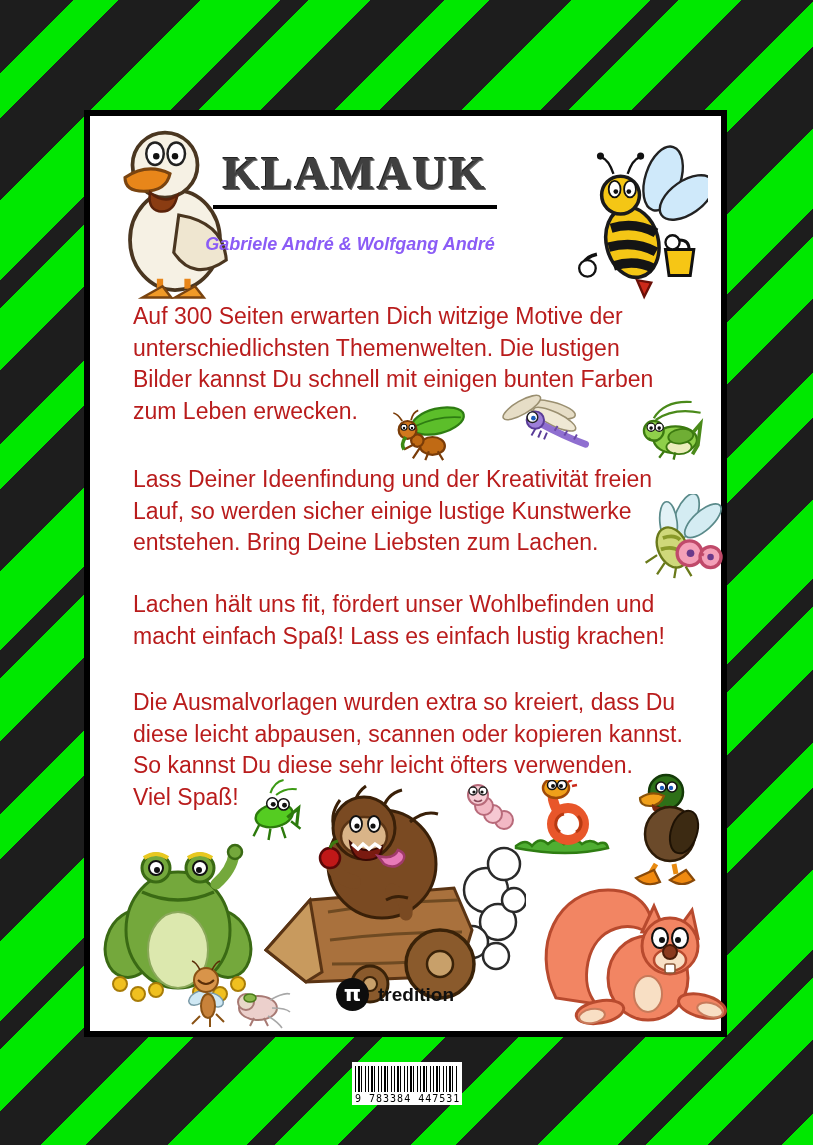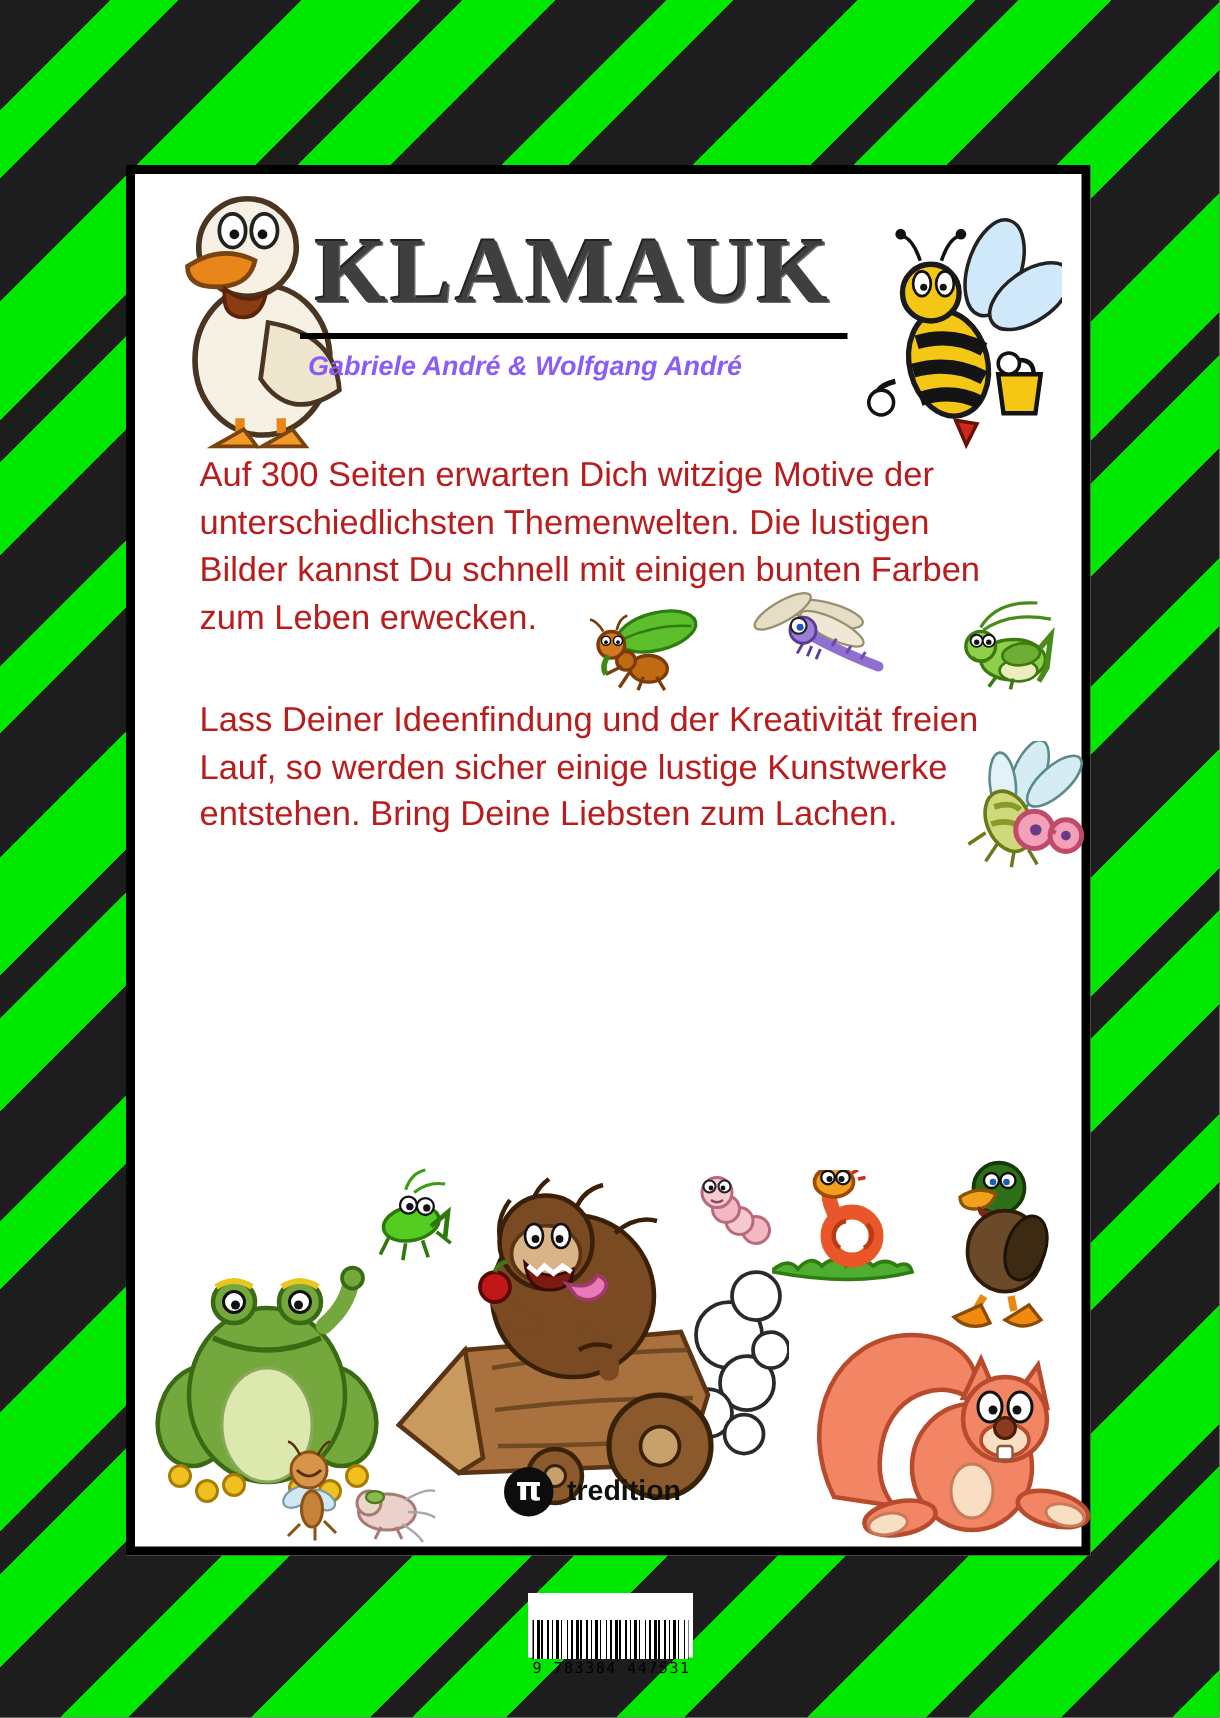--- a/index.html
+++ b/index.html
@@ -7,35 +7,35 @@
     font-family:"Liberation Sans",sans-serif;
     background:repeating-linear-gradient(135deg,
       #1d1d1d 0 52px,#00e800 52px 84px,
       #1d1d1d 84px 142px,#00e800 142px 198px,
       #1d1d1d 198px 218px,#00e800 218px 262px);}
   .panel{position:absolute;left:84px;top:110px;width:643px;height:927px;
     background:#ffffff;border:6px solid #000;box-sizing:border-box;}
   .abs{position:absolute;}
   .title-wrap{left:110px;top:30px;width:310px;text-align:center;}
   .title{display:inline-block;font-family:"Liberation Serif",serif;font-weight:bold;
-    font-size:62px;letter-spacing:2px;color:#3f3f3f;
+    font-size:47px;letter-spacing:2px;color:#3f3f3f;
     text-shadow:1px 1px 0 #6b6b6b, -1px -1px 0 #232323;
     border-bottom:4px solid #000;padding:0 10px 5px;}
   .authors{left:90px;top:118px;width:340px;text-align:center;
     font-style:italic;font-weight:bold;font-size:18px;color:#8b5cf6;}
   .para{left:43px;width:578px;font-size:23px;line-height:31.5px;color:#b91c1c;
     white-space:pre-line;}
   .p1{top:185px;} .p2{top:348px;} .p3{top:473px;} .p4{top:571px;}
   .logo-row{left:246px;top:862px;display:flex;align-items:center;gap:9px;}
   .logo-circle{width:33px;height:33px;border-radius:50%;background:#0d0d0d;color:#fff;
     display:flex;align-items:center;justify-content:center;
     font-size:22px;font-weight:bold;font-family:"DejaVu Sans",sans-serif;padding-bottom:2px;box-sizing:border-box;}
   .logo-text{font-size:19px;font-weight:bold;color:#101010;letter-spacing:0;}
   .barcode-box{left:352px;top:1062px;width:110px;height:43px;background:#fff;
-    padding:18px 3px;box-sizing:border-box;}
+    padding:4px 3px;box-sizing:border-box;}
   .bars{height:26px;background:repeating-linear-gradient(90deg,
     #000 0 1px,#fff 1px 3px,#000 3px 5px,#fff 5px 6px,
     #000 6px 7px,#fff 7px 10px,#000 10px 11px,#fff 11px 13px);}
   .bc-digits{font-family:"DejaVu Sans Mono",monospace;font-size:10px;color:#000;
     letter-spacing:1px;text-align:center;margin-top:1px;white-space:pre;}
   svg{display:block;}
 </style>
 </head>
 <body>
 
@@ -84,20 +84,26 @@
       <path d="M50 118 l6 14 l6 -12 z" fill="#cc2a1a" stroke="#6a1008" stroke-width="2"></path>
     </svg>
 
     <div class="abs para p1">Auf 300 Seiten erwarten Dich witzige Motive der
 unterschiedlichsten Themenwelten. Die lustigen
 Bilder kannst Du schnell mit einigen bunten Farben
 zum Leben erwecken.</div>
     <div class="abs para p2">Lass Deiner Ideenfindung und der Kreativität freien
 Lauf, so werden sicher einige lustige Kunstwerke
 entstehen. Bring Deine Liebsten zum Lachen.</div>
+    <div class="abs para p3">Lachen hält uns fit, fördert unser Wohlbefinden und
+macht einfach Spaß! Lass es einfach lustig krachen!</div>
+    <div class="abs para p4">Die Ausmalvorlagen wurden extra so kreiert, dass Du
+diese leicht abpausen, scannen oder kopieren kannst.
+So kannst Du diese sehr leicht öfters verwenden.
+Viel Spaß!</div>
 
     <svg class="abs" style="left:298px;top:280px" width="80" height="66" viewBox="0 0 90 74">
       <ellipse cx="56" cy="28" rx="30" ry="14" fill="#5cbe2a" stroke="#2e7d12" stroke-width="2.5" transform="rotate(-14 56 28)"></ellipse>
       <path d="M30 34 q26 -12 52 -10" stroke="#2e7d12" stroke-width="2" fill="none"></path>
       <ellipse cx="50" cy="56" rx="14" ry="10" fill="#c06a14" stroke="#7a3c08" stroke-width="2.5"></ellipse>
       <circle cx="33" cy="50" r="7" fill="#c06a14" stroke="#7a3c08" stroke-width="2.5"></circle>
       <circle cx="22" cy="38" r="10" fill="#d2781e" stroke="#7a3c08" stroke-width="2.5"></circle>
       <circle cx="18" cy="35" r="3.4" fill="#fff" stroke="#111" stroke-width="1.2"></circle>
         <circle cx="18" cy="36" r="1.4" fill="#111"></circle>
       <circle cx="27" cy="35" r="3.4" fill="#fff" stroke="#111" stroke-width="1.2"></circle>

